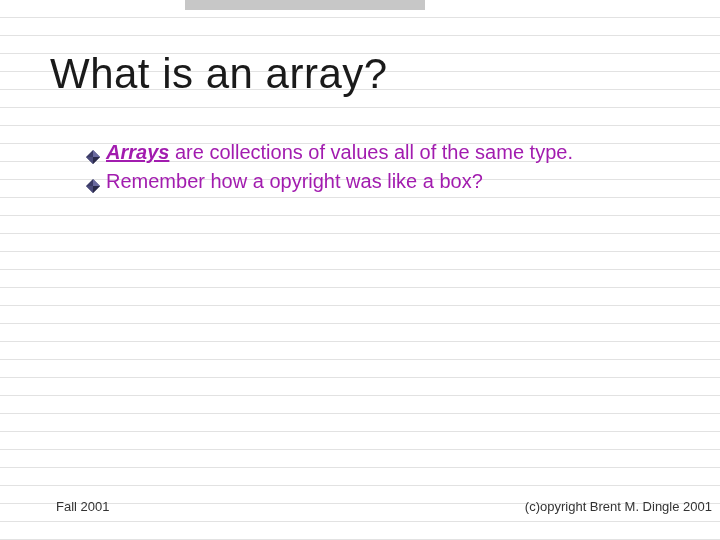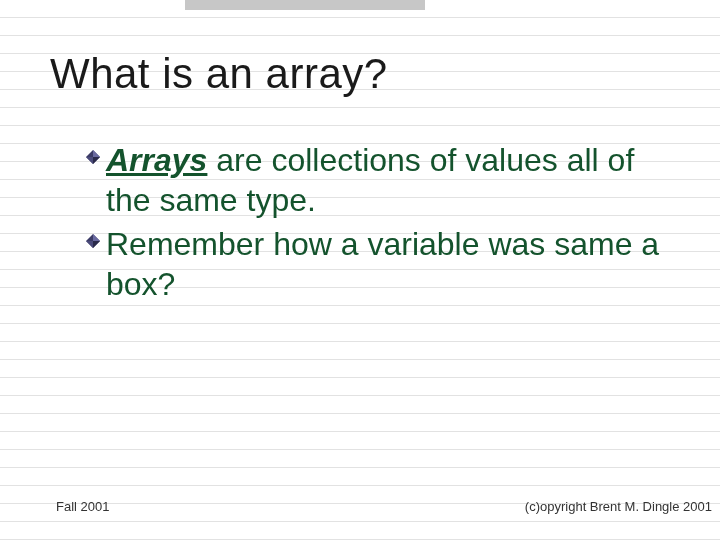--- a/index.html
+++ b/index.html
@@ -53,23 +53,23 @@
   }
   .bullet-icon {
     flex: 0 0 auto;
     width: 14px;
     height: 14px;
     margin-top: 10px;
     margin-right: 6px;
   }
   .bullet-icon svg { display: block; }
   .bullet-text {
-    font-size: 32px;
+    font-size: 20px;
     line-height: 1.25;
-    color: #14532d;
+    color: #a21caf;
   }
   .emph {
     font-weight: 700;
     font-style: italic;
     text-decoration: underline;
   }
   .footer {
     position: absolute;
     bottom: 26px;
     left: 0;
@@ -116,21 +116,21 @@
 
     <div class="bullet-row">
       <span class="bullet-icon">
         <svg width="14" height="14" viewBox="0 0 14 14">
           <polygon points="7,0 14,7 7,14 0,7" fill="#3b3b66"></polygon>
           <polygon points="7,0 14,7 7,7" fill="#6a6aa0"></polygon>
           <polygon points="7,7 14,7 7,14" fill="#2a2a4a"></polygon>
           <polygon points="0,7 7,7 7,14" fill="#4a4a7a"></polygon>
         </svg>
       </span>
-      <div class="bullet-text">Remember how a variable was same a box?</div>
+      <div class="bullet-text">Remember how a opyright was like a box?</div>
     </div>
 
   </div>
 
 </div>
 
 <div class="footer">
   <span class="left">Fall 2001</span>
   <span class="center">(c)opyright Brent M. Dingle 2001</span>
 </div>

